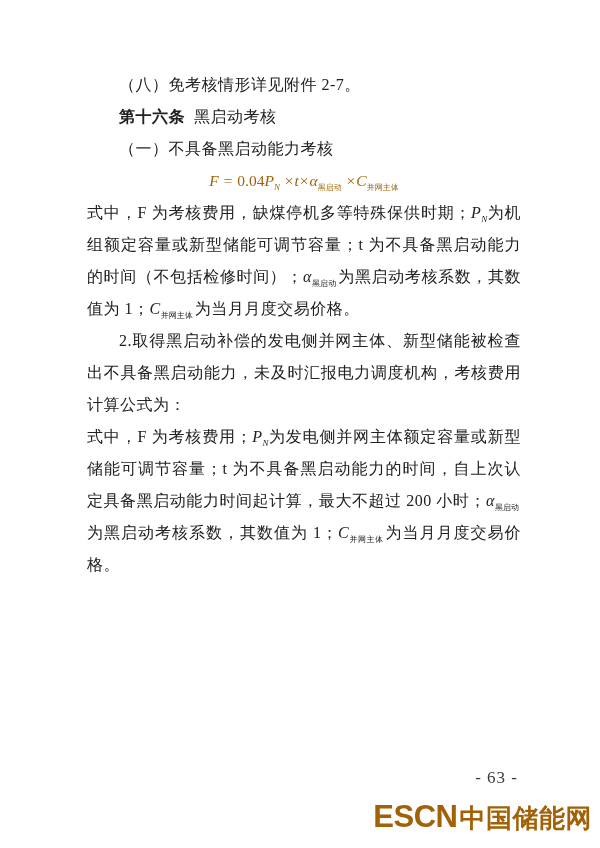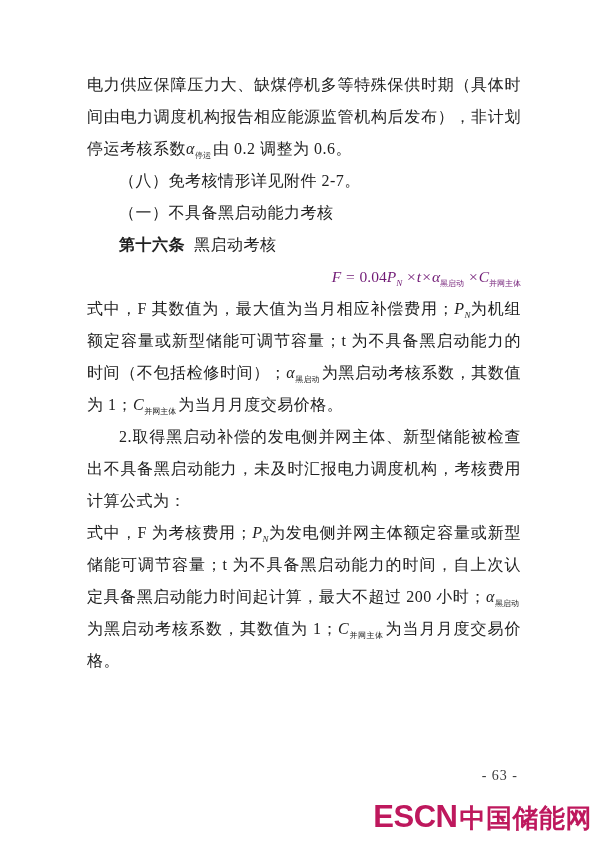--- a/index.html
+++ b/index.html
@@ -47,41 +47,41 @@
     vertical-align: -4px;
   }
   .bsub.cjk {
     font-size: 8px;
     margin-right: 2px;
   }
   
   .formula {
     font-size: 15.5px;
     line-height: 32px;
-    text-align: right;
+    text-align: center;
     letter-spacing: 0;
-    color: #701a75;
+    color: #a16207;
     white-space: nowrap;
   }
   .mvar {
     font-style: italic;
     font-family: "Liberation Serif", "DejaVu Serif", serif;
   }
   .mop { font-style: normal; padding: 0 1px; }
   .mnum { font-style: normal; }
   .msub {
     font-size: 9px;
     vertical-align: -4px;
   }
   .msub.cjk { font-size: 8px; }
   .page-number {
     position: absolute;
     top: 768px;
     right: 82px;
-    font-size: 14px;
+    font-size: 17px;
     letter-spacing: 1px;
     color: #3a3a3a;
   }
   .logo {
     position: absolute;
     top: 799px;
     right: 8px;
     white-space: nowrap;
     font-family: "Liberation Sans", "DejaVu Sans", sans-serif;
     font-weight: bold;
@@ -96,45 +96,44 @@
     margin-left: 2px;
   }
 </style>
 </head>
 <body>
 
 <div class="page" style="color: rgb(33, 33, 33);">
 
   <div class="body-text">
 
-    <p class="noindent"><span>电力供应保障压力大、缺煤停机多等特殊保供时期（具体时间由电力调度机构报告相应能源监管机构后发布），非计划停运考核系数</span><span class="ivar">α</span><sub class="bsub cjk">停运</sub><span>由 0.2 调整为 0.6。</span></p>
 
     <p class="indent"><span>（八）免考核情形详见附件 2-7。</span></p>
 
+    <p class="indent"><span class="bold">第十六条</span><span class="gap">黑启动考核</span></p>
+
     <p class="indent"><span>（一）不具备黑启动能力考核</span></p>
-
-    <p class="indent"><span class="bold">第十六条</span><span class="gap">黑启动考核</span></p>
 
 
     <div class="formula">
       <span class="mvar">F</span>
       <span class="mop">=</span>
       <span class="mnum">0.04</span><span class="mvar">P</span><sub class="msub mvar">N</sub>
       <span class="mop">×</span><span class="mvar">t</span><span class="mop">×</span><span class="mvar">α</span><sub class="msub cjk">黑启动</sub>
       <span class="mop">×</span><span class="mvar">C</span><sub class="msub cjk">并网主体</sub>
     </div>
 
-    <p class="noindent"><span>式中，F 其数值为，最大值为当月相应补偿费用；</span><span class="ivar">P</span><sub class="bsub ivar">N</sub><span>为机组额定容量或新型储能可调节容量；t 为不具备黑启动能力的时间（不包括检修时间）；</span><span class="ivar">α</span><sub class="bsub cjk">黑启动</sub><span>为黑启动考核系数，其数值为 1；</span><span class="ivar">C</span><sub class="bsub cjk">并网主体</sub><span>为当月月度交易价格。</span></p>
+    <p class="noindent"><span>式中，F 为考核费用，缺煤停机多等特殊保供时期；</span><span class="ivar">P</span><sub class="bsub ivar">N</sub><span>为机组额定容量或新型储能可调节容量；t 为不具备黑启动能力的时间（不包括检修时间）；</span><span class="ivar">α</span><sub class="bsub cjk">黑启动</sub><span>为黑启动考核系数，其数值为 1；</span><span class="ivar">C</span><sub class="bsub cjk">并网主体</sub><span>为当月月度交易价格。</span></p>
 
     <p class="indent"><span>2.取得黑启动补偿的发电侧并网主体、新型储能被检查出不具备黑启动能力，未及时汇报电力调度机构，考核费用计算公式为：</span></p>
 
 
     <p class="noindent"><span>式中，F 为考核费用；</span><span class="ivar">P</span><sub class="bsub ivar">N</sub><span>为发电侧并网主体额定容量或新型储能可调节容量；t 为不具备黑启动能力的时间，自上次认定具备黑启动能力时间起计算，最大不超过 200 小时；</span><span class="ivar">α</span><sub class="bsub cjk">黑启动</sub><span>为黑启动考核系数，其数值为 1；</span><span class="ivar">C</span><sub class="bsub cjk">并网主体</sub><span>为当月月度交易价格。</span></p>
 
   </div>
 
   <div class="page-number">- 63 -</div>
 
-  <div class="logo" style="color: #be185d;">
+  <div class="logo" style="color: #a16207;">
     <span class="logo-escn">ESCN</span><span class="logo-cn">中国储能网</span>
   </div>
 
 </div>
 
 </body></html>

